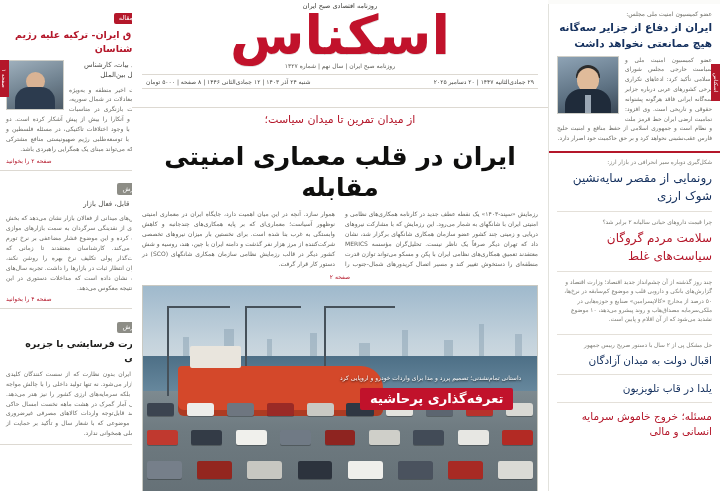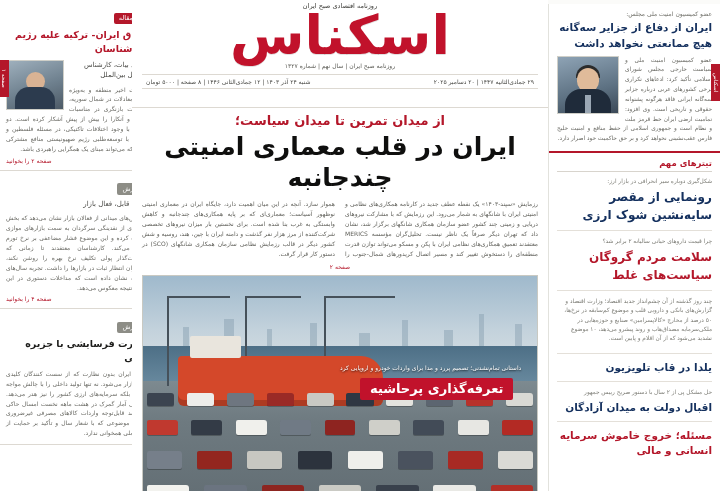--- a/index.html
+++ b/index.html
@@ -178,21 +178,21 @@
   .hl-item:last-child { border-bottom: none; }
   .hl-lead {
     color: #7c7c75;
     font-size: 5.8px;
     line-height: 1.6;
     text-align: right;
     margin-bottom: 3px;
   }
   .hl-title {
     font-size: 12px;
-    font-weight: bold;
+    font-weight: normal;
     line-height: 1.45;
     text-align: right;
     margin: 0;
   }
   .hl-title.navy { color: #14305e; }
   .hl-title.red  { color: #b4172a; }
   .hl-title.small { font-size: 10.5px; }
 
   
   .masthead {
@@ -243,24 +243,24 @@
 
   
   .center {
     position: absolute;
     left: 132px; right: 172px; top: 108px; bottom: 0;
     background: #ffffff;
     padding: 5px 10px 6px 10px;
   }
   .lead-kicker {
     color: #b4172a;
-    font-size: 13px;
-    font-weight: bold;
+    font-size: 11px;
+    font-weight: normal;
     text-align: center;
-    margin-bottom: 3px;
+    margin-bottom: 15px;
   }
   .lead-title {
     color: #0f0f0e;
     font-size: 25px;
     font-weight: bold;
     text-align: center;
     line-height: 1.25;
     margin: 0 0 5px 0;
   }
   .lead-body {
@@ -436,21 +436,21 @@
       <div class="logo-sub">روزنامه صبح ایران | سال نهم | شماره ۱۳۲۷</div>
     </div>
     <div class="dateline">
       <div class="cell">شنبه ۲۴ آذر ۱۴۰۳ | ۱۲ جمادی‌الثانی ۱۴۴۶ | ۸ صفحه | ۵۰۰۰ تومان</div>
       <div class="cell">۲۹ جمادی‌الثانیه ۱۴۴۷ | ۲۰ دسامبر ۲۰۲۵</div>
     </div>
   </div>
 
   <div class="center">
     <div class="lead-kicker">از میدان تمرین تا میدان سیاست؛</div>
-    <div class="lead-title">ایران در قلب معماری امنیتی چندجانبه</div>
+    <div class="lead-title">ایران در قلب معماری امنیتی مقابله</div>
     <div class="lead-body">رزمایش «سپند-۱۴۰۳» یک نقطه عطف جدید در کارنامه همکاری‌های نظامی و امنیتی ایران با شانگهای به شمار می‌رود. این رزمایش که با مشارکت نیروهای دریایی و زمینی چند کشور عضو سازمان همکاری شانگهای برگزار شد، نشان داد که تهران دیگر صرفاً یک ناظر نیست. تحلیل‌گران مؤسسه MERICS معتقدند تعمیق همکاری‌های نظامی ایران با پکن و مسکو می‌تواند توازن قدرت منطقه‌ای را دستخوش تغییر کند و مسیر اتصال کریدورهای شمال-جنوب را هموار سازد. آنچه در این میان اهمیت دارد، جایگاه ایران در معماری امنیتی نوظهور آسیاست؛ معماری‌ای که بر پایه همکاری‌های چندجانبه و کاهش وابستگی به غرب بنا شده است. برای نخستین بار میزان نیروهای تخصصی شرکت‌کننده از مرز هزار نفر گذشت و دامنه ایران با چین، هند، روسیه و شش کشور دیگر در قالب رزمایش نظامی سازمان همکاری شانگهای (SCO) در دستور کار قرار گرفت.</div>
     <div class="page-ref">صفحه ۲</div>
 
     <div class="photo">
       <div class="sky"></div>
       <div class="skyline">
         <div class="bldg" style="right:2%;width:7px;height:60%"></div>
         <div class="bldg" style="right:12%;width:5px;height:85%"></div>
         <div class="bldg" style="right:20%;width:9px;height:45%"></div>
         <div class="bldg" style="right:32%;width:6px;height:70%"></div>
@@ -532,46 +532,45 @@
       <div class="portrait">
         <div class="hair"></div>
           <div class="head"></div>
           <div class="body"></div>
           <div class="tie"></div>
       </div>
       <div class="topnote-body">عضو کمیسیون امنیت ملی و سیاست خارجی مجلس شورای اسلامی تأکید کرد: ادعاهای تکراری برخی کشورهای عربی درباره جزایر سه‌گانه ایرانی فاقد هرگونه پشتوانه حقوقی و تاریخی است. وی افزود: تمامیت ارضی ایران خط قرمز ملت و نظام است و جمهوری اسلامی از حفظ منافع و امنیت خلیج فارس عقب‌نشینی نخواهد کرد و بر حق حاکمیت خود اصرار دارد.</div>
     </div>
 
     <div class="headlines">
-      <div class="headlines-head">تیترهای مهم</div>
 
       <div class="hl-item">
         <div class="hl-lead">شکل‌گیری دوباره سیر انحرافی در بازار ارز:</div>
         <div class="hl-title navy">رونمایی از مقصر سایه‌نشین شوک ارزی</div>
       </div>
 
       <div class="hl-item">
         <div class="hl-lead">چرا قیمت داروهای حیاتی سالیانه ۲ برابر شد؟</div>
         <div class="hl-title red">سلامت مردم گروگان سیاست‌های غلط</div>
       </div>
 
       <div class="hl-item">
         <div class="hl-lead">چند روز گذشته از آن چشم‌انداز جدید اقتصاد؛ وزارت اقتصاد و گزارش‌های بانکی و دارویی قلب و موضوع کم‌سابقه در نرخ‌ها، ۵۰ درصد از مخارج «کالاپسرامین» صنایع و حوزه‌هایی در ملکی‌سرمایه مصداق‌هاب و روند پیشرو می‌دهد، ۱۰ موضوع تشدید می‌شود که از آن اقلام و پایین است.</div>
       </div>
 
       <div class="hl-item">
-        <div class="hl-title navy small">یلدا در قاب تلویزیون</div>
-      </div>
-
-      <div class="hl-item">
         <div class="hl-lead">حل مشکل پی از ۲ سال با دستور صریح رییس جمهور</div>
         <div class="hl-title navy small">اقبال دولت به میدان آزادگان</div>
       </div>
 
       <div class="hl-item">
+        <div class="hl-title navy small">یلدا در قاب تلویزیون</div>
+      </div>
+
+      <div class="hl-item">
         <div class="hl-title red small">مسئله؛ خروج خاموش سرمایه انسانی و مالی</div>
       </div>
     </div>
 
     <div class="side-tab">اسکناس</div>
   </div>
 
 </div>
 
 </body></html>

